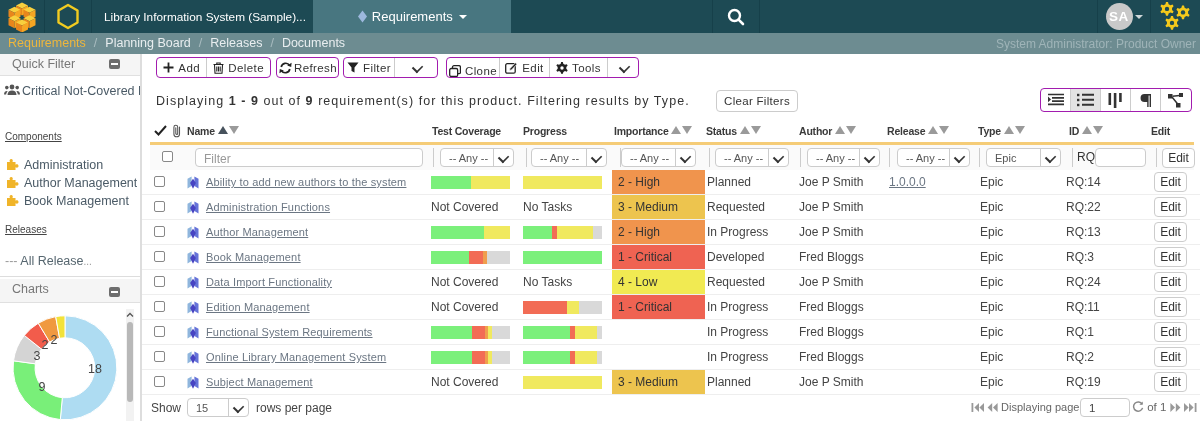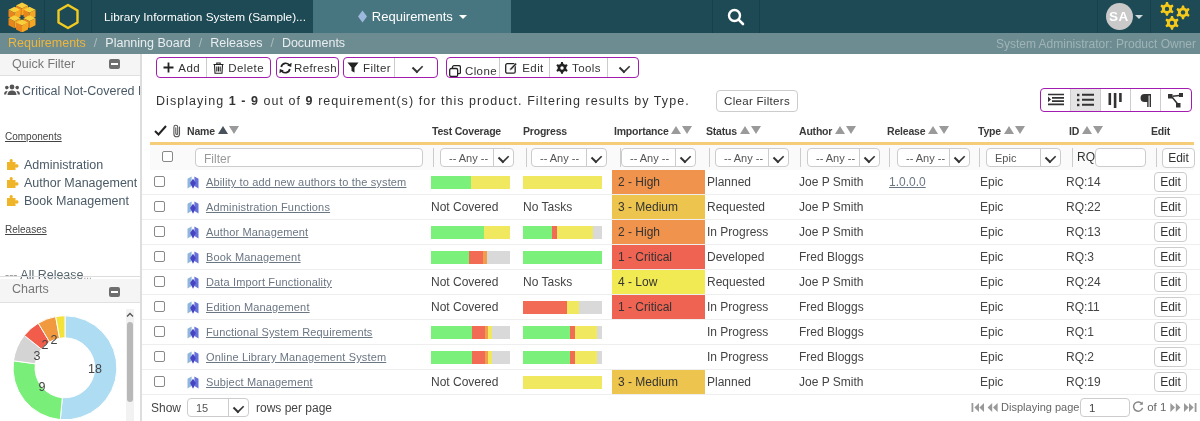--- a/index.html
+++ b/index.html
@@ -142,21 +142,21 @@
   <div class="sideitem" style="left:6px;top:104px;"><svg width="14" height="13" viewBox="0 0 14 13" style="display:inline-block;vertical-align:-2px;">
         <path d="M1 4 L4 4 C3 2.5 3.8 1 5.2 1 C6.6 1 7.4 2.5 6.4 4 L9.5 4 L9.5 6.8 C11 5.8 12.5 6.6 12.5 8 C12.5 9.4 11 10.2 9.5 9.2 L9.5 12 L1 12 Z" fill="#f0b429"></path>
       </svg><span style="margin-left:4px;">Administration</span></div>
   <div class="sideitem" style="left:6px;top:122px;"><svg width="14" height="13" viewBox="0 0 14 13" style="display:inline-block;vertical-align:-2px;">
         <path d="M1 4 L4 4 C3 2.5 3.8 1 5.2 1 C6.6 1 7.4 2.5 6.4 4 L9.5 4 L9.5 6.8 C11 5.8 12.5 6.6 12.5 8 C12.5 9.4 11 10.2 9.5 9.2 L9.5 12 L1 12 Z" fill="#f0b429"></path>
       </svg><span style="margin-left:4px;">Author Management</span></div>
   <div class="sideitem" style="left:6px;top:140px;"><svg width="14" height="13" viewBox="0 0 14 13" style="display:inline-block;vertical-align:-2px;">
         <path d="M1 4 L4 4 C3 2.5 3.8 1 5.2 1 C6.6 1 7.4 2.5 6.4 4 L9.5 4 L9.5 6.8 C11 5.8 12.5 6.6 12.5 8 C12.5 9.4 11 10.2 9.5 9.2 L9.5 12 L1 12 Z" fill="#f0b429"></path>
       </svg><span style="margin-left:4px;">Book Management</span></div>
   <div class="sidehead" style="left:5px;top:170px;">Releases</div>
-  <div class="sideitem" style="left:5px;top:214px;"><span style="color:#999;">---</span> <span style="color:#56666f;">All Release</span><span style="color:#999;font-size:10px;">...</span></div>
+  <div class="sideitem" style="left:5px;top:200px;"><span style="color:#999;">---</span> <span style="color:#56666f;">All Release</span><span style="color:#999;font-size:10px;">...</span></div>
   <div style="position:absolute;left:0;top:222px;width:140px;border-top:1px solid #ddd;"></div>
   <div class="panelhead" style="position:absolute;left:0;top:225px;width:140px;height:24px;">
       <span class="t">Charts</span>
       <span class="minusbtn" style="top:8px;"></span>
     </div>
   <div id="chart" style="position:absolute;left:8px;top:255px;">
       <svg width="112" height="112" viewBox="0 0 112 112">
         <path d="M57.0 6.8 A52 52 0 1 1 52.3 110.6 L54.3 88.7 A30 30 0 1 0 57.0 28.8 Z" fill="#aedcf2" stroke="#fff" stroke-width="1"></path>
         <path d="M52.3 110.6 A52 52 0 0 1 5.5 51.8 L27.3 54.8 A30 30 0 0 0 54.3 88.7 Z" fill="#79ef79" stroke="#fff" stroke-width="1"></path>
         <path d="M5.5 51.8 A52 52 0 0 1 16.3 26.4 L33.5 40.1 A30 30 0 0 0 27.3 54.8 Z" fill="#d4d4d4" stroke="#fff" stroke-width="1"></path>

